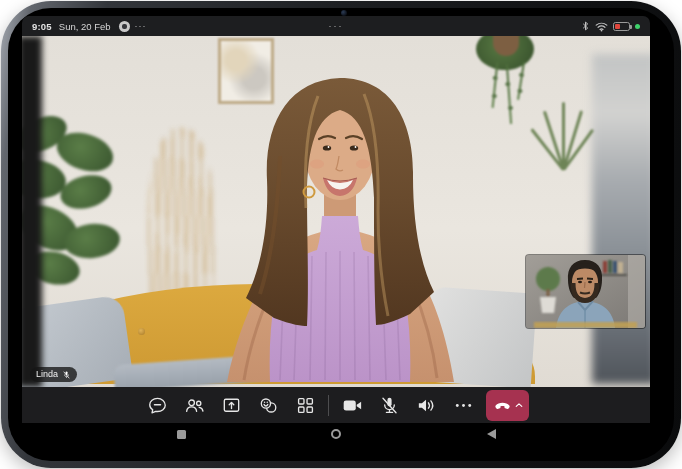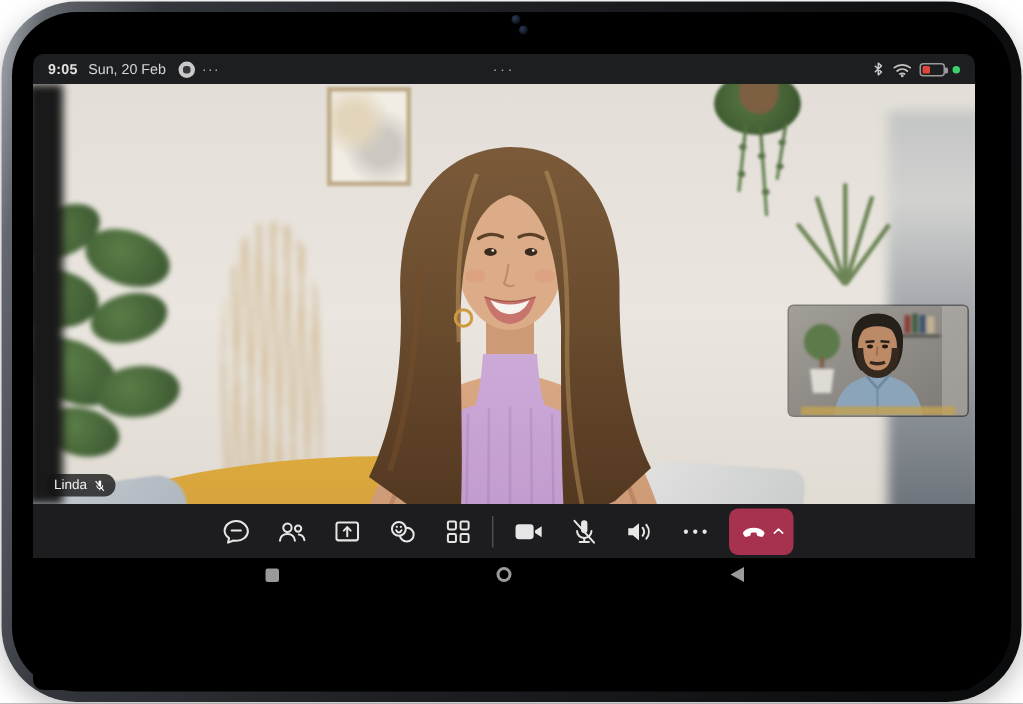--- a/index.html
+++ b/index.html
@@ -9,42 +9,42 @@
   
   .device { position: absolute; inset: 1px; border-radius: 50px;
     background: linear-gradient(100deg, #a8adb5 0%, #63676e 4%, #33363b 14%, #1d1f22 45%, #101113 78%, #0a0b0c 100%);
     box-shadow: 0 6px 18px rgba(0,0,0,.25); }
   .bezel { position: absolute; inset: 7px; border-radius: 43px; background: #000; }
   .cam-dot { position: absolute; left: 338px; top: 9px; width: 6px; height: 6px; border-radius: 50%;
     background: radial-gradient(circle at 35% 35%, #2c3c55, #0c1018 70%); }
 
   
   .screen { position: absolute; left: 14px; top: 8px; width: 628px; height: 424px;
-    background: #000; border-radius: 7px; overflow: hidden; margin-top: 20px; }
+    background: #000; border-radius: 7px; overflow: hidden; }
 
   
   .statusbar { position: relative; height: 20px; background: #1d1e20; display: flex; align-items: center;
     padding: 0 10px; color: #e3e3e3; font-size: 9.5px; }
   .sb-time { font-weight: 700; margin-right: 7px; letter-spacing: .2px; }
   .sb-date { color: #d6d6d6; }
   .sb-badge { width: 11px; height: 11px; border-radius: 50%; background: #c9c9c9; margin-left: 8px;
     display: flex; align-items: center; justify-content: center; }
   .sb-badge i { width: 5px; height: 5px; border-radius: 2px; background: #35363a; }
   .sb-ellipsis { margin-left: 5px; color: #bdbdbd; letter-spacing: 1px; font-size: 9px; }
   .sb-center { position: absolute; left: 0; right: 0; text-align: center; color: #b9b9b9;
     font-size: 9px; letter-spacing: 2px; pointer-events: none; }
   .sb-right { margin-left: auto; display: flex; align-items: center; gap: 5px; }
   .batt { position: relative; width: 17px; height: 9px; border: 1px solid #9a9a9a; border-radius: 2.5px; padding: 1px; }
   .batt::after { content:""; position: absolute; right: -3px; top: 2px; width: 2px; height: 4px;
     background: #9a9a9a; border-radius: 0 1px 1px 0; }
   .batt i { display: block; height: 100%; width: 42%; background: #df463c; border-radius: 1px; }
   .greendot { width: 5px; height: 5px; border-radius: 50%; background: #3fd16b; }
 
   
-  .video { position: relative; height: 280px; overflow: hidden;
+  .video { position: relative; height: 351px; overflow: hidden;
     background: linear-gradient(180deg, #e3dfd8 0%, #eae6df 55%, #e0dbd3 100%); }
   .edge-left { position: absolute; left: -4px; top: 0; width: 24px; height: 100%;
     background: #191919; filter: blur(3px); }
   .right-fabric { position: absolute; right: -6px; top: 18px; width: 64px; height: 330px; filter: blur(4px);
     background: linear-gradient(180deg, #c2c4c4 0%, #d2d2d0 18%, #a8acb0 38%, #8d9399 58%, #6e747b 80%, #4f545a 100%); }
   .art-frame { position: absolute; left: 196px; top: 2px; width: 56px; height: 66px;
     border: 3px solid #bda986; filter: blur(1.2px);
     background: radial-gradient(circle at 30% 32%, #e2d5bb 18%, transparent 45%),
                 radial-gradient(circle at 66% 62%, #ccc8c1 22%, transparent 52%), #f1ede5; }
   .hang-plant { position: absolute; left: 452px; top: -8px; width: 64px; height: 100px; filter: blur(1px); }

